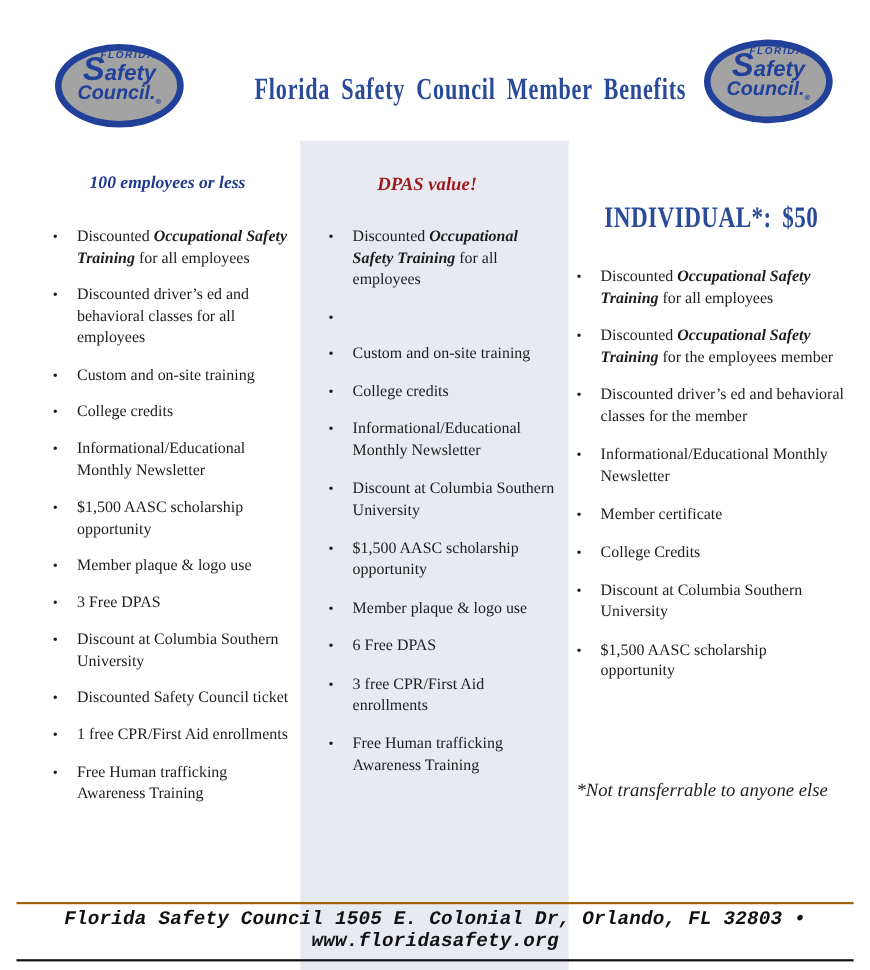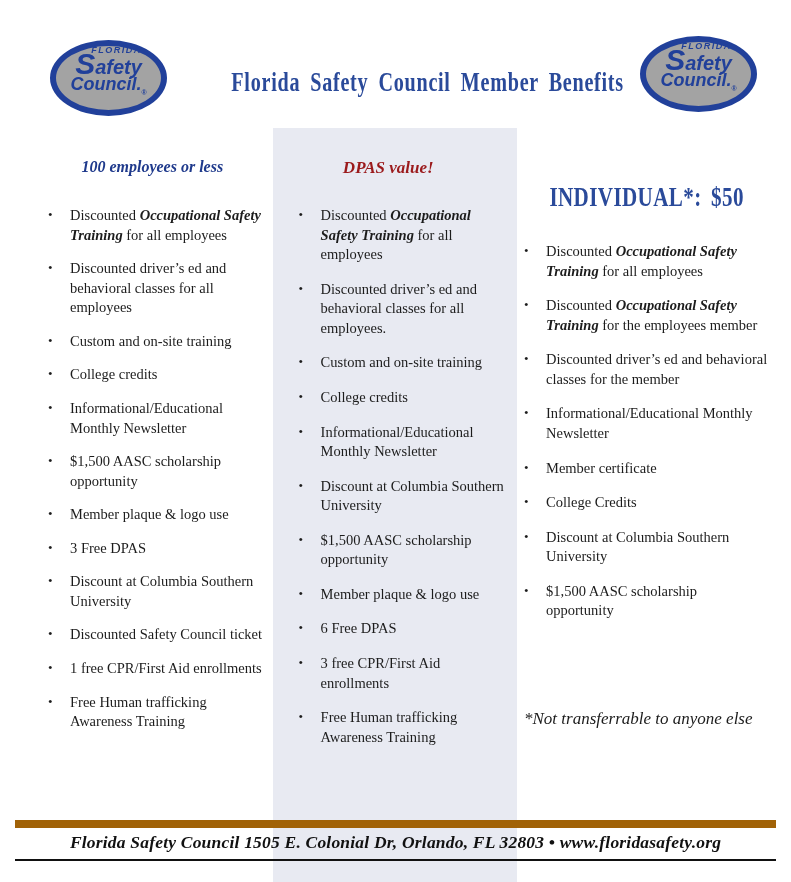--- a/index.html
+++ b/index.html
@@ -74,22 +74,22 @@
   .col-2 .benefit { margin-bottom:15px; }
   .col-3 .benefit { margin-bottom:15px; }
   .benefit .dot { flex:none; width:22px; font-size:13px; }
   .benefit .em { font-weight:bold; font-style:italic; }
   .col-note {
     margin:88px 0 0 2px; font-size:17px; font-style:italic; color:var(--body-text);
   }
   
   .footer {
     position:absolute; left:15px; right:15px; top:820px;
-    border-top:8px solid #a16207; border-bottom:2px solid #111;
-    padding:4px 0 6px 0; text-align:center; z-index:1;
+    border-top:2px solid #a16207; border-bottom:2px solid #111;
+    padding:4px 0 6px 0; text-align:center; z-index:1;font-family:Liberation Mono, monospace;
   }
   .footer-text {
     font-size:17.5px; font-weight:bold; font-style:italic; color:#111;
     letter-spacing:0.2px;
   }
 </style>
 </head>
 <body style="--brand-blue: #21409a; --heading-blue: #2a4a9a; --tagline-blue: #1f3a8c; --accent-red: #9b1a1c; --band-bg: #e8eaf2; --body-text: #1c1c1c;">
 
 <div class="band"></div>
@@ -168,21 +168,20 @@
 
   <div class="col col-2">
     <div class="tagline red">DPAS value!</div>
     <ul class="benefit-list">
         <li class="benefit">
           <span class="dot">•</span>
           <span><span>Discounted </span><span class="em">Occupational Safety Training</span><span> for all employees</span></span>
         </li>
         <li class="benefit">
           <span class="dot">•</span>
-          <span><span>Discounted driver’s ed and behavioral classes for all employees.</span></span>
         </li>
         <li class="benefit">
           <span class="dot">•</span>
           <span><span>Custom and on-site training</span></span>
         </li>
         <li class="benefit">
           <span class="dot">•</span>
           <span><span>College credits</span></span>
         </li>
         <li class="benefit">

